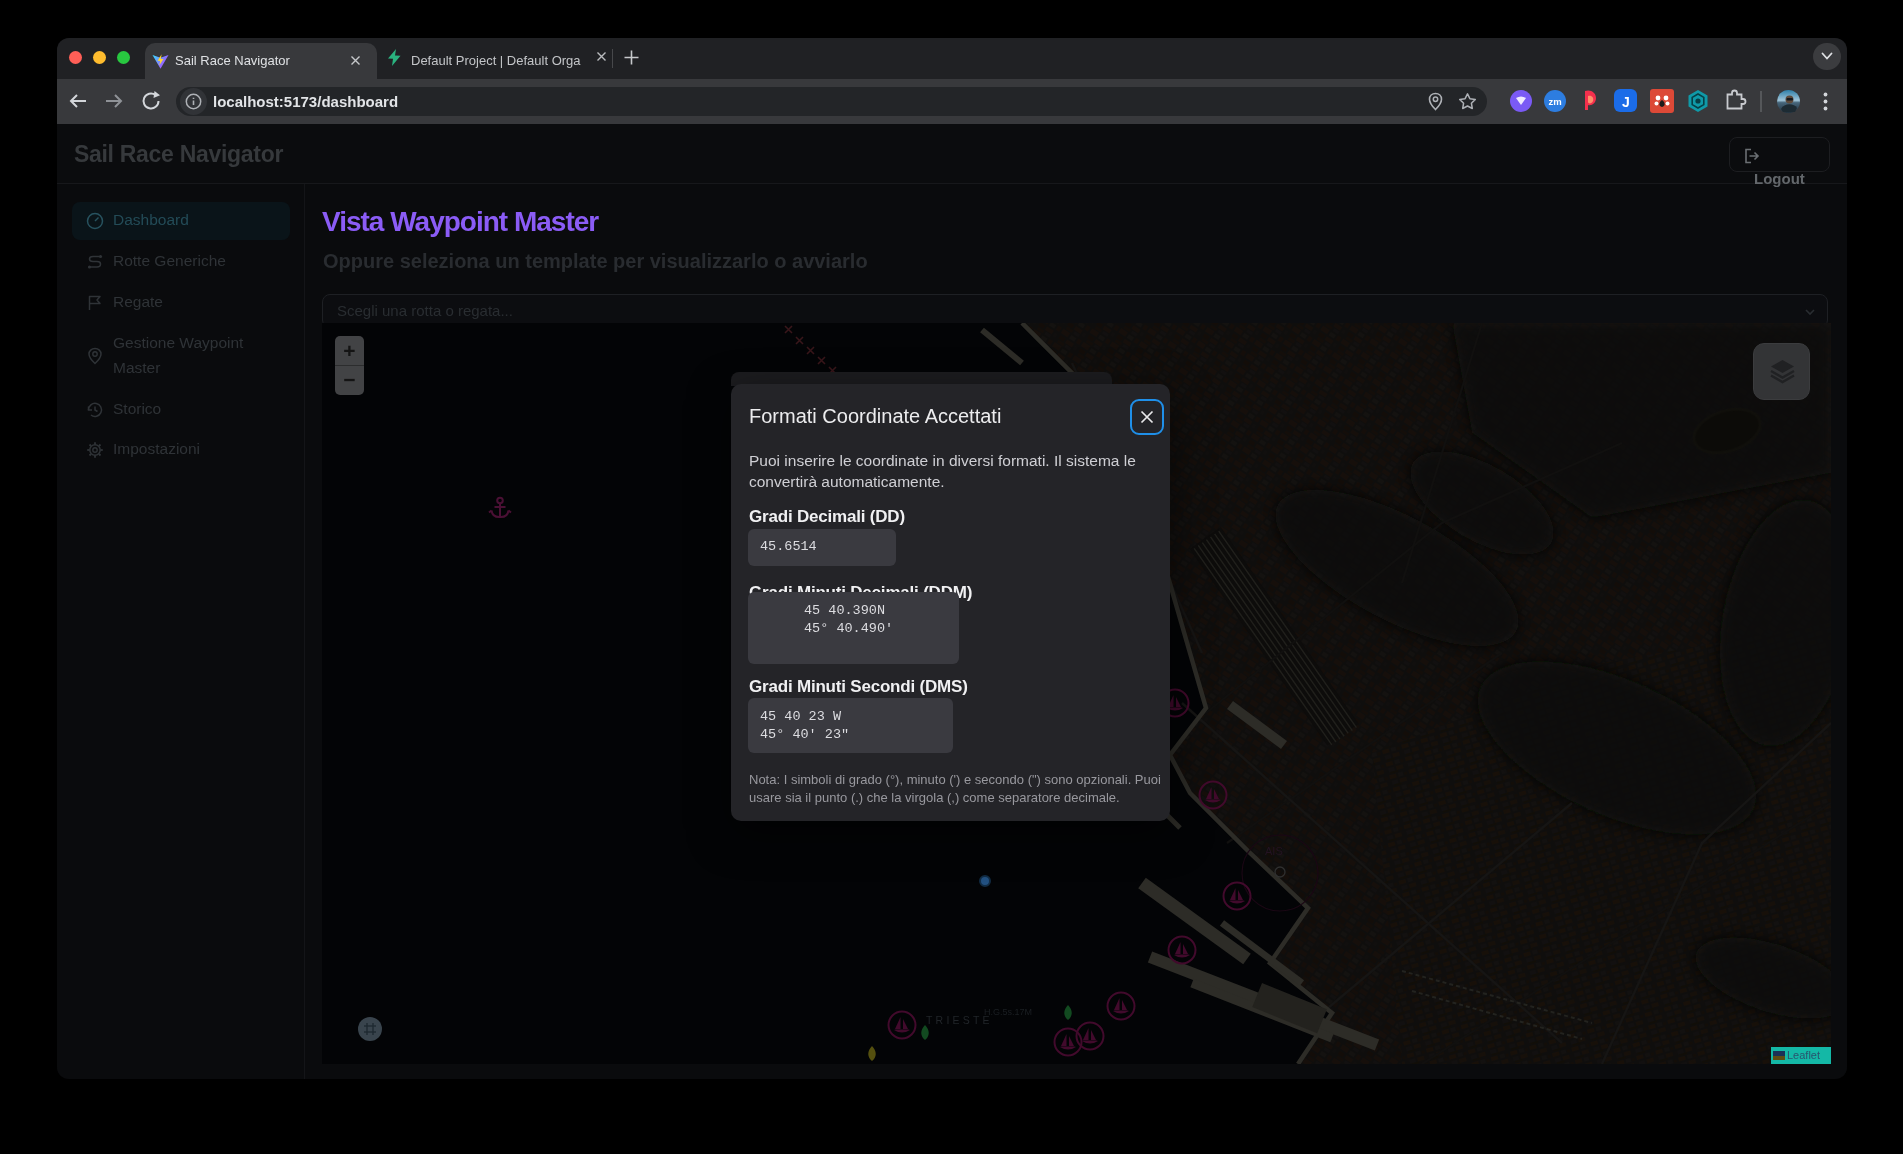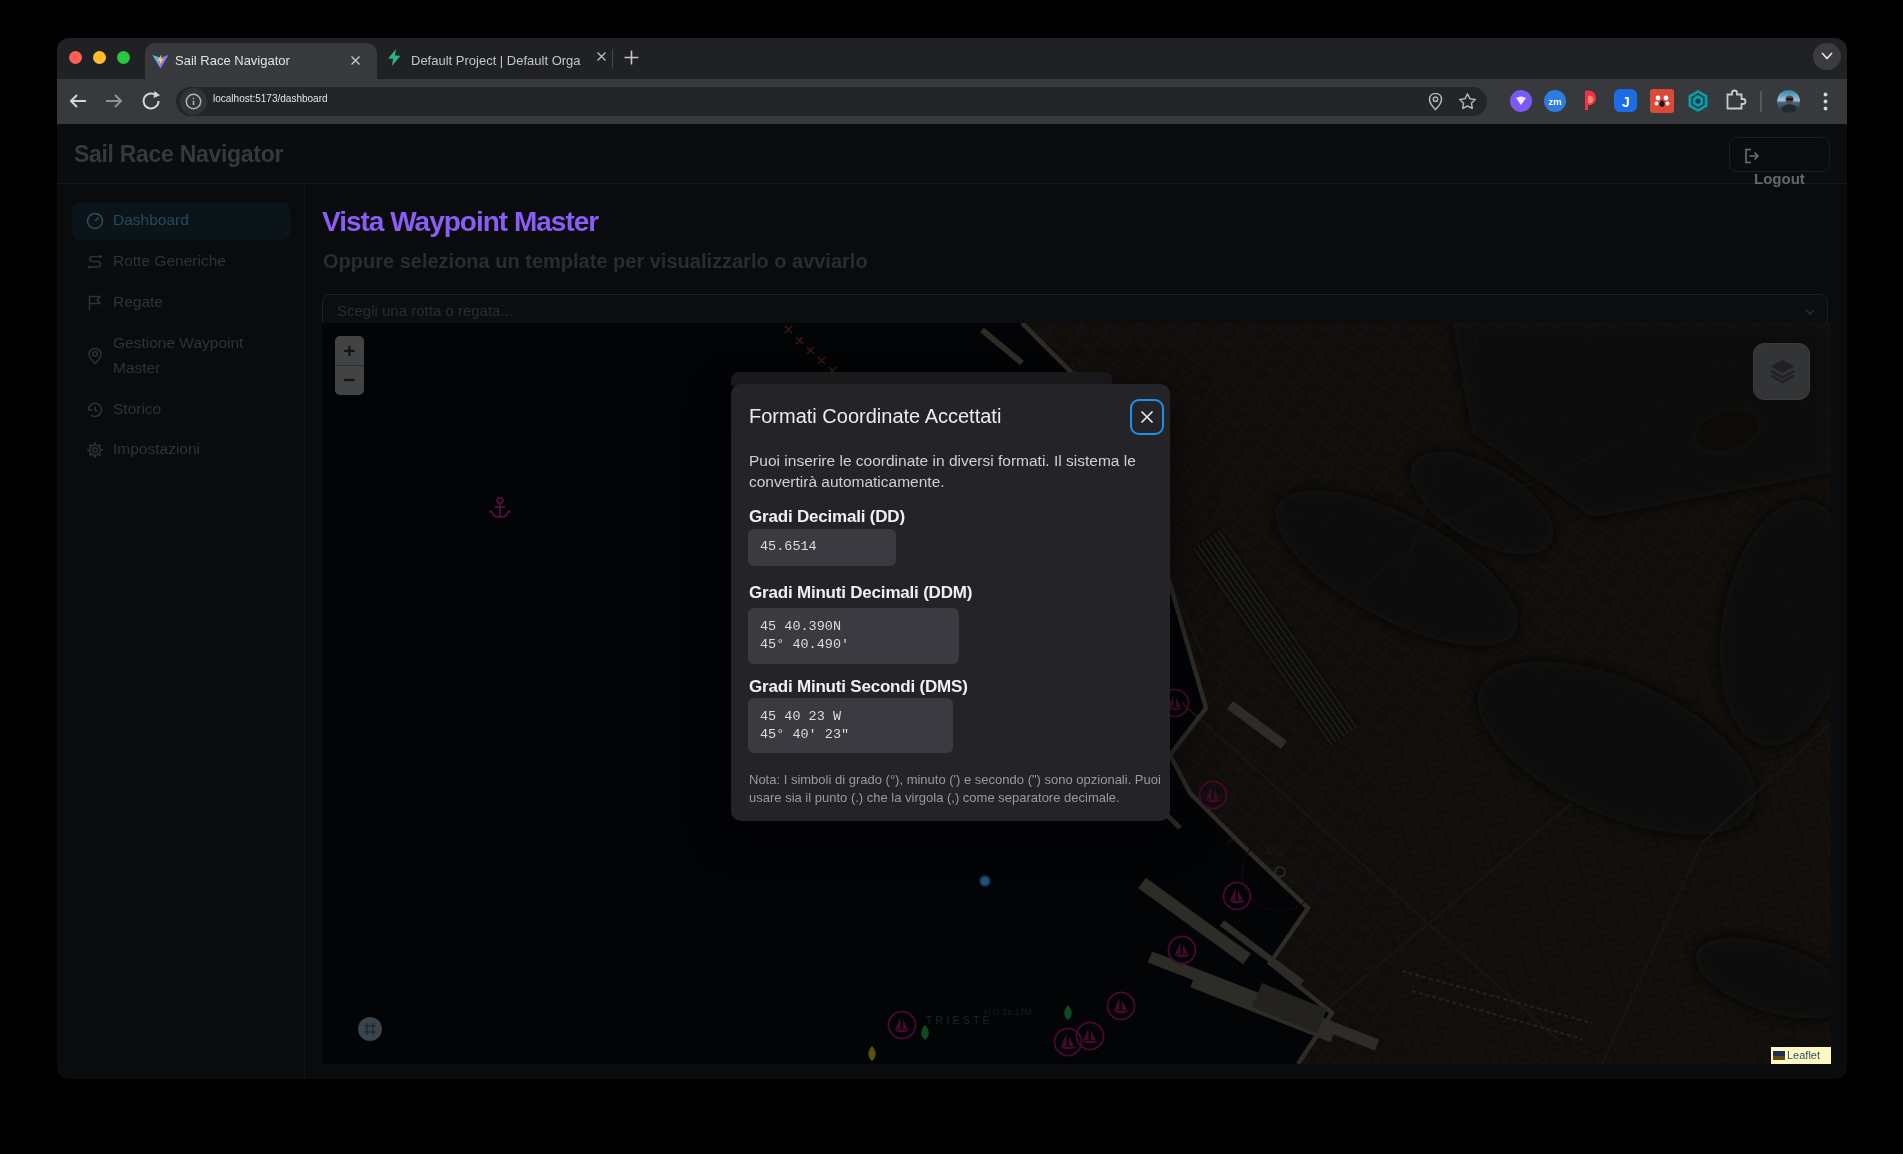--- a/index.html
+++ b/index.html
@@ -12,21 +12,21 @@
   .tabstrip { position:absolute; left:0; top:0; width:1790px; height:41px; background:#202124; }
   .tl { position:absolute; top:12.5px; width:13px; height:13px; border-radius:50%; }
   .tab1 { position:absolute; left:88px; top:5px; width:232px; height:36px;
     background:#38393c; border-radius:10px 10px 0 0; }
   .tabtitle { position:absolute; left:30px; top:10px; font-size:13px; color:#dfe1e4; white-space:nowrap; }
   .tab2title { position:absolute; left:354px; top:15px; font-size:13px; color:#c3c5c8; white-space:nowrap; width:172px; overflow:hidden;}
   .cornerbtn { position:absolute; left:1756px; top:5px; width:28px; height:27px; border-radius:14px; background:#3b3c3f; }
   
   .toolbar { position:absolute; left:0; top:41px; width:1790px; height:45px; background:#38393c; }
   .pill { position:absolute; left:119px; top:8px; width:1311px; height:29px; border-radius:15px; background:#232528; }
-  .urltext { position:absolute; left:37px; top:6px; font-size:10px; font-weight:normal; color:#e2e4e7;text-align:right; }
+  .urltext { position:absolute; left:37px; top:6px; font-size:15px; font-weight:bold; color:#e2e4e7;text-align:right; }
   
   .content { position:absolute; left:0; top:86px; width:1790px; height:953px; background:#0a0b0d; }
   .apphead { position:absolute; left:0; top:0; width:1790px; height:60px; border-bottom:1px solid #17181b; background:#0b0c0e;}
   .apptitle { position:absolute; left:17px; top:17px; font-size:23px; font-weight:bold; color:#36393c; letter-spacing:-0.3px; }
   .logoutbtn { position:absolute; left:1672px; top:13px; width:101px; height:35px; border:1px solid #1d1e21; border-radius:8px; }
   .logouttxt { position:absolute; left:24px; top:8px; font-size:15px; font-weight:bold; color:#63676b;margin-top:24px; }
   .sidebar { position:absolute; left:0; top:60px; width:248px; height:895px; border-right:1px solid #141518; }
   .navitem { position:absolute; left:15px; width:218px; height:38px; border-radius:8px; font-size:15.5px; color:#2f3337; }
   .navitem .lbl { position:absolute; left:41px; top:9px; }
   .navactive { background:#0a1419; color:#234b57; }
@@ -34,21 +34,21 @@
   .mainsub { position:absolute; left:266px; top:126px; font-size:20px; font-weight:bold; color:#292c30; }
   .select { position:absolute; left:265px; top:150px; width:1506px; height:34px; background:#0c0d10;
      border:1px solid #1e2024; border-radius:8px;margin-top:20px; }
   .seltxt { position:absolute; left:14px; top:7px; font-size:15px; color:#292d31; }
   .mapwrap { position:absolute; left:265px; top:199px; width:1509px; height:741px; background:#030406; }
   
   .lzoom { position:absolute; left:13px; top:13px; width:29px; height:59px; background:#424345; border-radius:5px; }
   .lzoom .sep { position:absolute; left:0; top:29px; width:29px; height:1px; background:#2c2d2e; }
   .zg { position:absolute; width:29px; height:29px; color:#141414; font-size:21px; font-weight:bold; text-align:center; line-height:29px;}
   .llayers { position:absolute; left:1431px; top:20px; width:57px; height:57px; background:#333436; border-radius:11px; border:1px solid #3b3c3e;}
-  .lattr { position:absolute; left:1449px; top:724px; width:60px; height:17px; background:#fef9c3; }
+  .lattr { position:absolute; left:1449px; top:724px; width:60px; height:17px; background:#14b8a6; }
   .lattr span { position:absolute; left:16px; top:2px; font-size:11px; color:#29546e; }
   .globebtn { position:absolute; left:36px; top:694px; width:24px; height:24px; border-radius:50%; background:#39444d; }
   
   .band { position:absolute; left:674px; top:248px; width:381px; height:14px; background:#1c1c1f; border-radius:8px 8px 0 0; }
   .modal { position:absolute; left:674px; top:260px; width:439px; height:437px; background:#242428; border-radius:10px;
      box-shadow:0 12px 40px rgba(0,0,0,.55); }
   .mtitle { position:absolute; left:18px; top:21px; font-size:20px; color:#ececee; }
   .mclose { position:absolute; left:399px; top:15px; width:34px; height:36px; border:2.5px solid #1f8fe8; border-radius:9px; }
   .mpara { position:absolute; left:18px; top:66px; width:408px; font-size:15.5px; line-height:21px; color:#cfcfd4; }
   .mh { position:absolute; left:18px; font-size:17px; font-weight:bold; letter-spacing:-0.2px; color:#f0f0f2; }
@@ -459,21 +459,21 @@
         <svg class="abs" style="left:7.5px; top:8.5px;" width="14" height="14" viewBox="0 0 14 14">
           <path d="M1.5 1.5 L12.5 12.5 M12.5 1.5 L1.5 12.5" stroke="#e8e8ea" stroke-width="1.7"></path>
         </svg>
       </div>
       <div class="mpara">Puoi inserire le coordinate in diversi formati. Il sistema le convertirà automaticamente.</div>
       <div class="mh" style="top:123px;">Gradi Decimali (DD)</div>
       <div class="codebox" style="top:145px; width:148px; height:37px;">
         <div style="padding-top:9px;">45.6514</div>
       </div>
       <div class="mh" style="top:199px;">Gradi Minuti Decimali (DDM)</div>
-      <div class="codebox" style="top:224px; width:211px; height:56px;">
+      <div class="codebox" style="top:208px; width:211px; height:72px;padding-left:44px;">
         <div style="padding-top:10px;">45 40.390N</div>
         <div>45° 40.490'</div>
       </div>
       <div class="mh" style="top:293px;">Gradi Minuti Secondi (DMS)</div>
       <div class="codebox" style="top:314px; width:205px; height:55px;">
         <div style="padding-top:10px;">45 40 23 W</div>
         <div>45° 40' 23"</div>
       </div>
       <div class="mnote">Nota: I simboli di grado (°), minuto (') e secondo (") sono opzionali. Puoi usare sia il punto (.) che la virgola (,) come separatore decimale.</div>
     </div>

